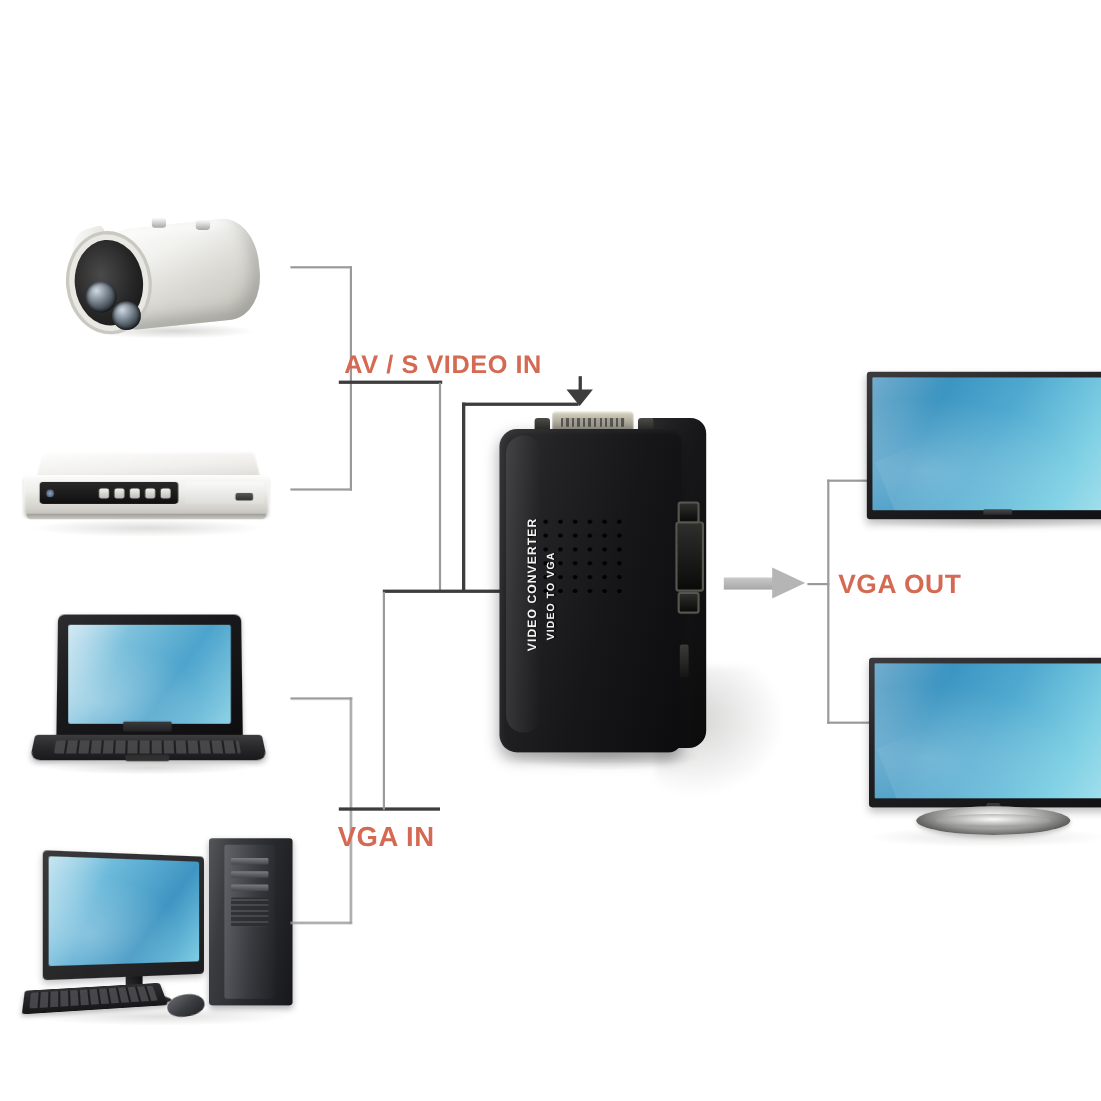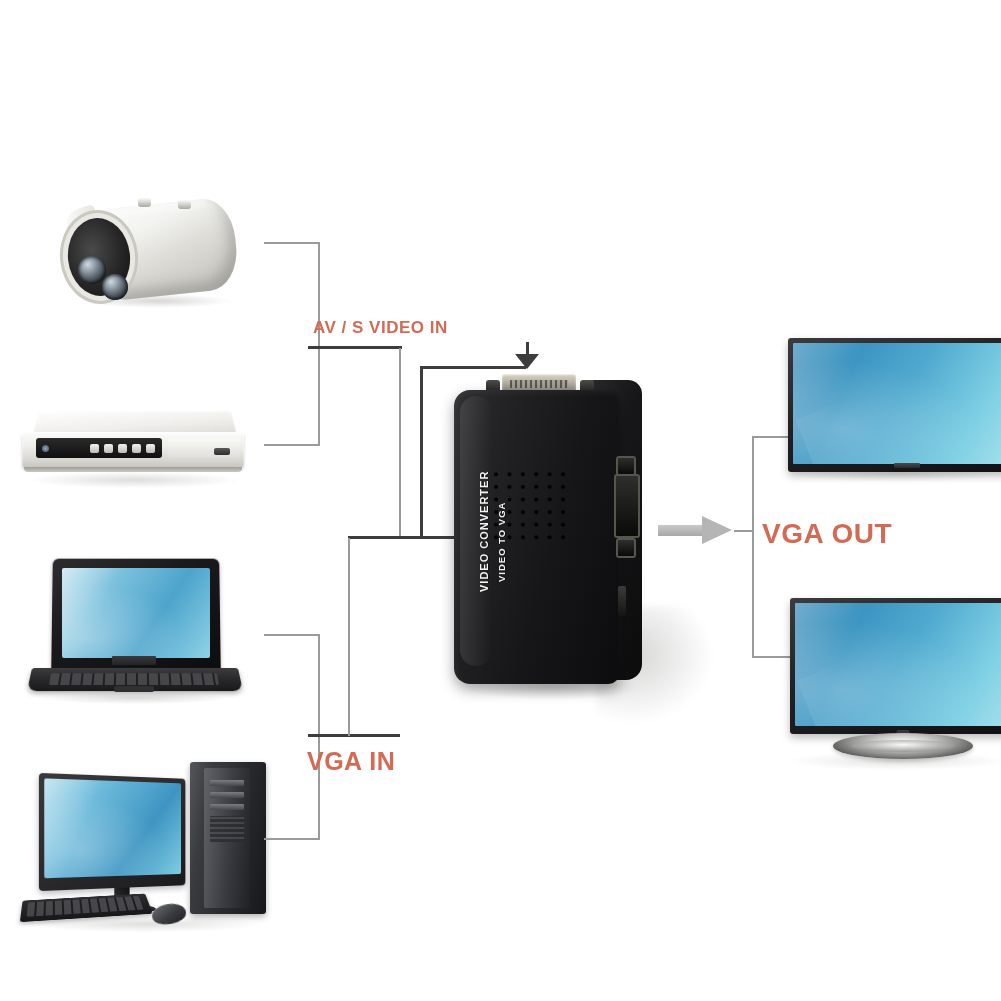--- a/index.html
+++ b/index.html
@@ -503,19 +503,19 @@
   </div>
   <div class="tv-logo" style="left:894px;top:463px;"></div>
 
   <div class="tv-shadow" style="left:790px;top:752px;width:214px;height:18px;"></div>
   <div class="tv-frame" style="left:790px;top:598px;width:230px;height:136px;">
     <div class="tv-screen"></div>
   </div>
   <div class="tv-stand-neck" style="left:888px;top:730px;"></div>
   <div class="tv-stand-base" style="left:833px;top:733px;"></div>
 
-  <div class="label" style="left:313px;top:318px;font-size:17px;">AV / S VIDEO IN</div>
+  <div class="label" style="left:313px;top:318px;font-size:23px;">AV / S VIDEO IN</div>
 
   <div class="label" style="left:307px;top:747px;font-size:25px;">VGA IN</div>
 
-  <div class="label" style="left:762px;top:518px;font-size:28px;">VGA OUT</div>
+  <div class="label" style="left:762px;top:518px;font-size:24px;">VGA OUT</div>
 
 </div>
 
 </body></html>

